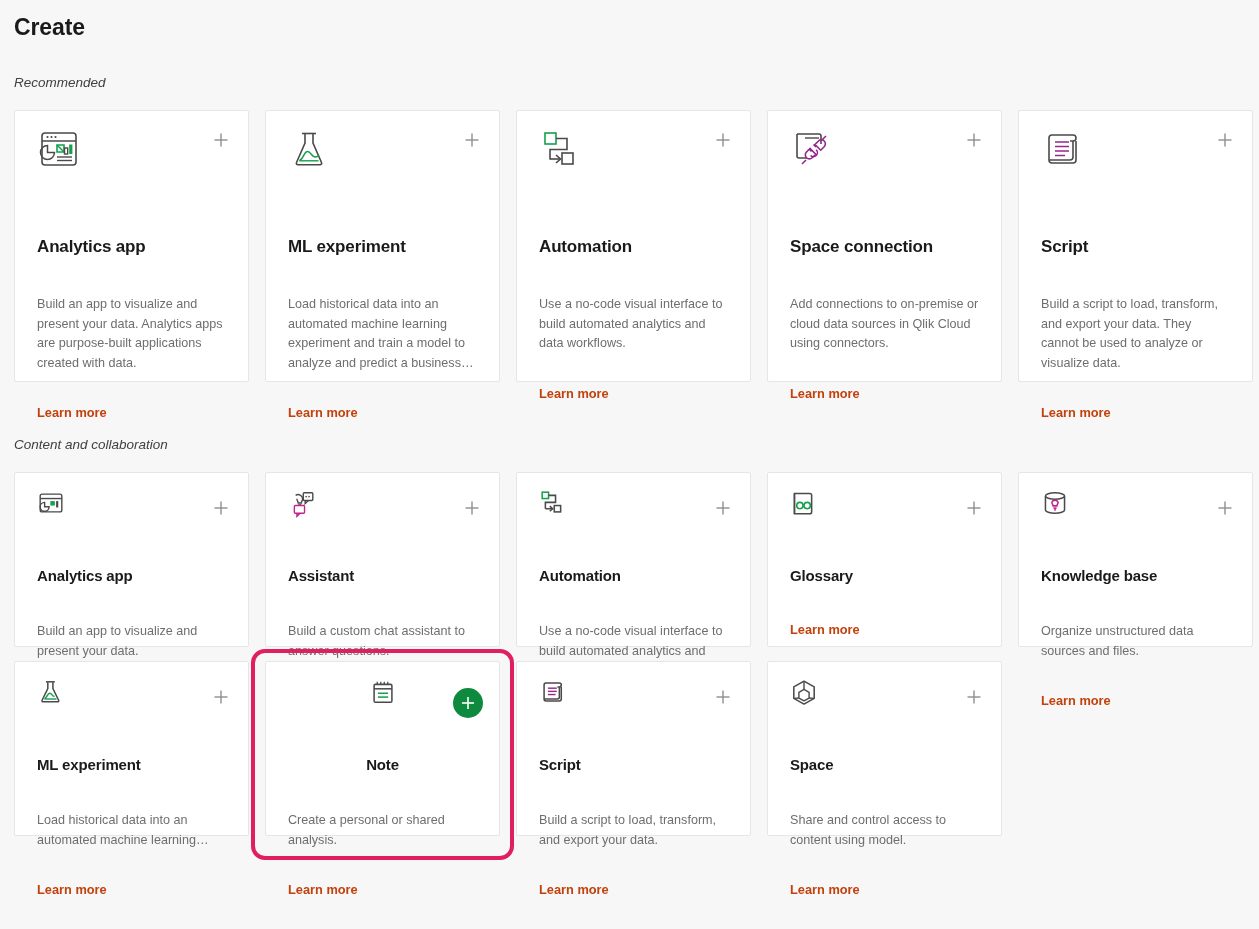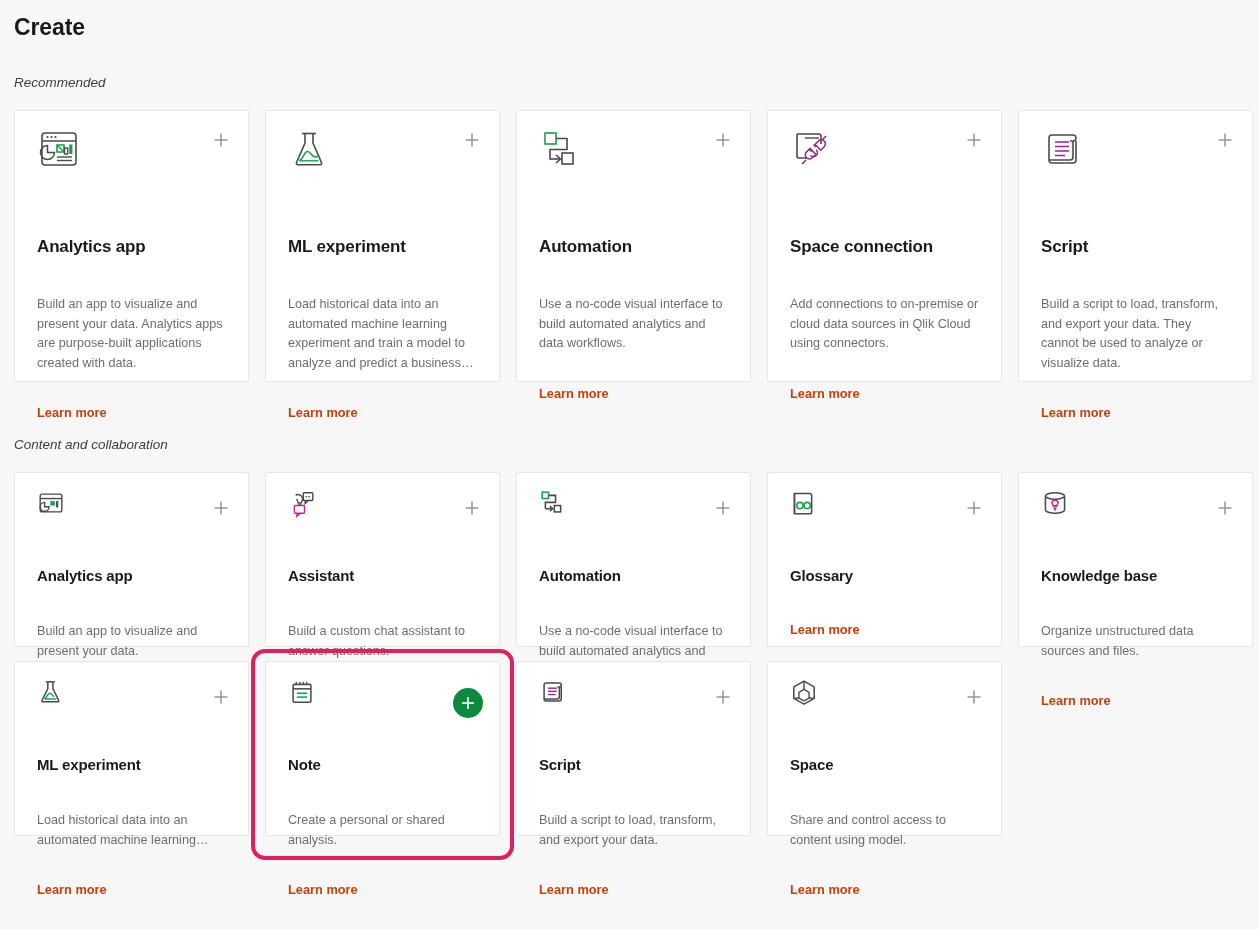--- a/index.html
+++ b/index.html
@@ -377,21 +377,21 @@
         <svg width="16" height="16" viewBox="0 0 16 16">
             <line x1="8" y1="1.5" x2="8" y2="14.5" stroke="currentColor" stroke-width="1.4"></line>
             <line x1="1.5" y1="8" x2="14.5" y2="8" stroke="currentColor" stroke-width="1.4"></line>
           </svg>
       </div>
       <h2 class="card-title">ML experiment</h2>
       <p class="card-desc">Load historical data into an automated machine learning…</p>
       <a class="card-link">Learn more</a>
     </div>
 
-    <div class="card short" style="position:relative;">
+    <div class="card short" style="position:relative;align-items:center;">
       <div class="highlight-ring" style="left:-15px; top:-13px; right:-15px; bottom:-25px;"></div>
       <div class="card-icon">
         <svg width="28" height="28" viewBox="0 0 44 44" fill="none">
           <rect x="8" y="10" width="28" height="28" rx="2" stroke="#4a4a4a" stroke-width="2.4" fill="none"></rect>
           <line x1="8" y1="17" x2="36" y2="17" stroke="#4a4a4a" stroke-width="2.4"></line>
           <g stroke="#4a4a4a" stroke-width="2">
             <line x1="13" y1="6" x2="13" y2="11"></line>
             <line x1="18.5" y1="6" x2="18.5" y2="11"></line>
             <line x1="24" y1="6" x2="24" y2="11"></line>
             <line x1="29.5" y1="6" x2="29.5" y2="11"></line>

